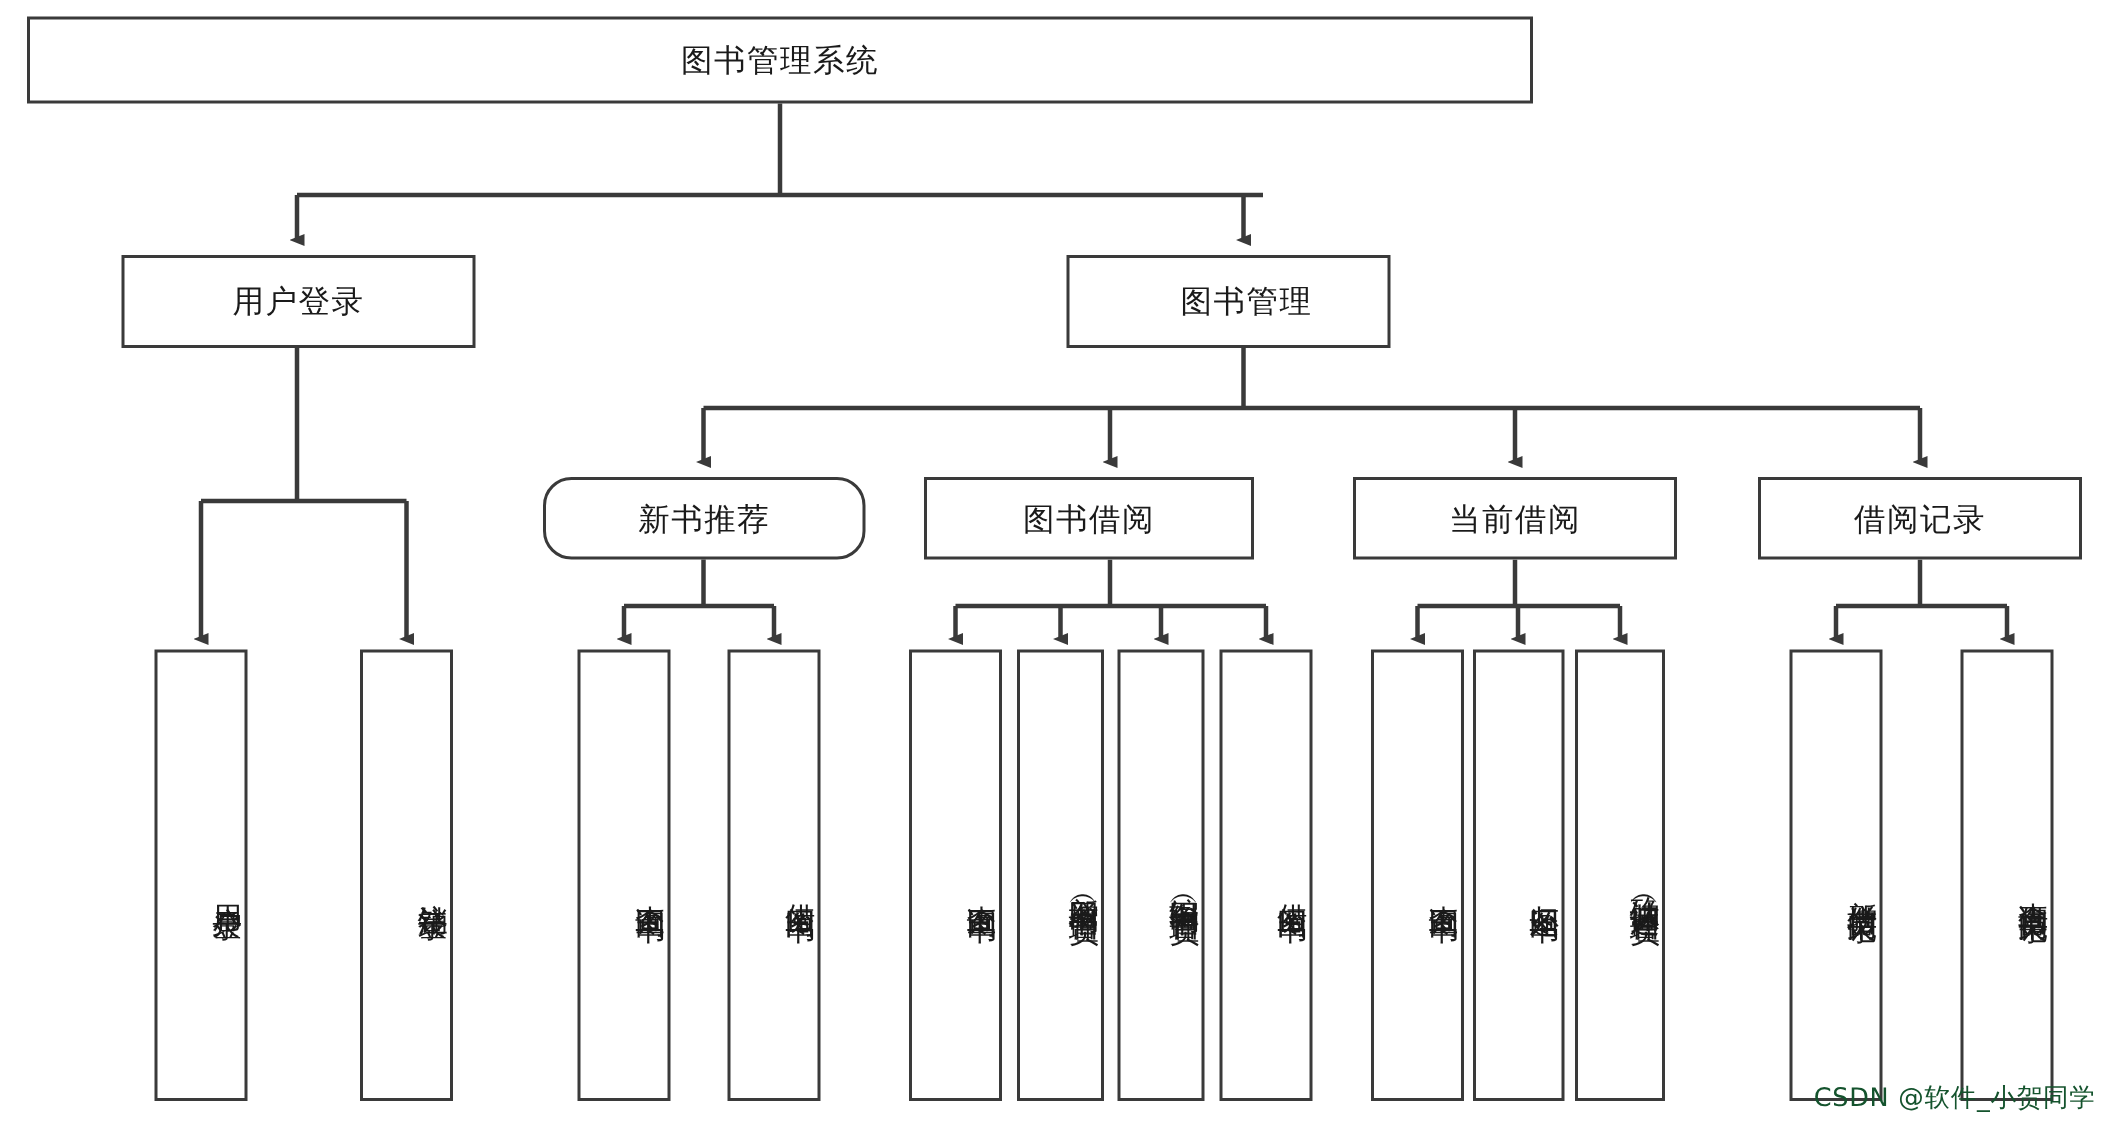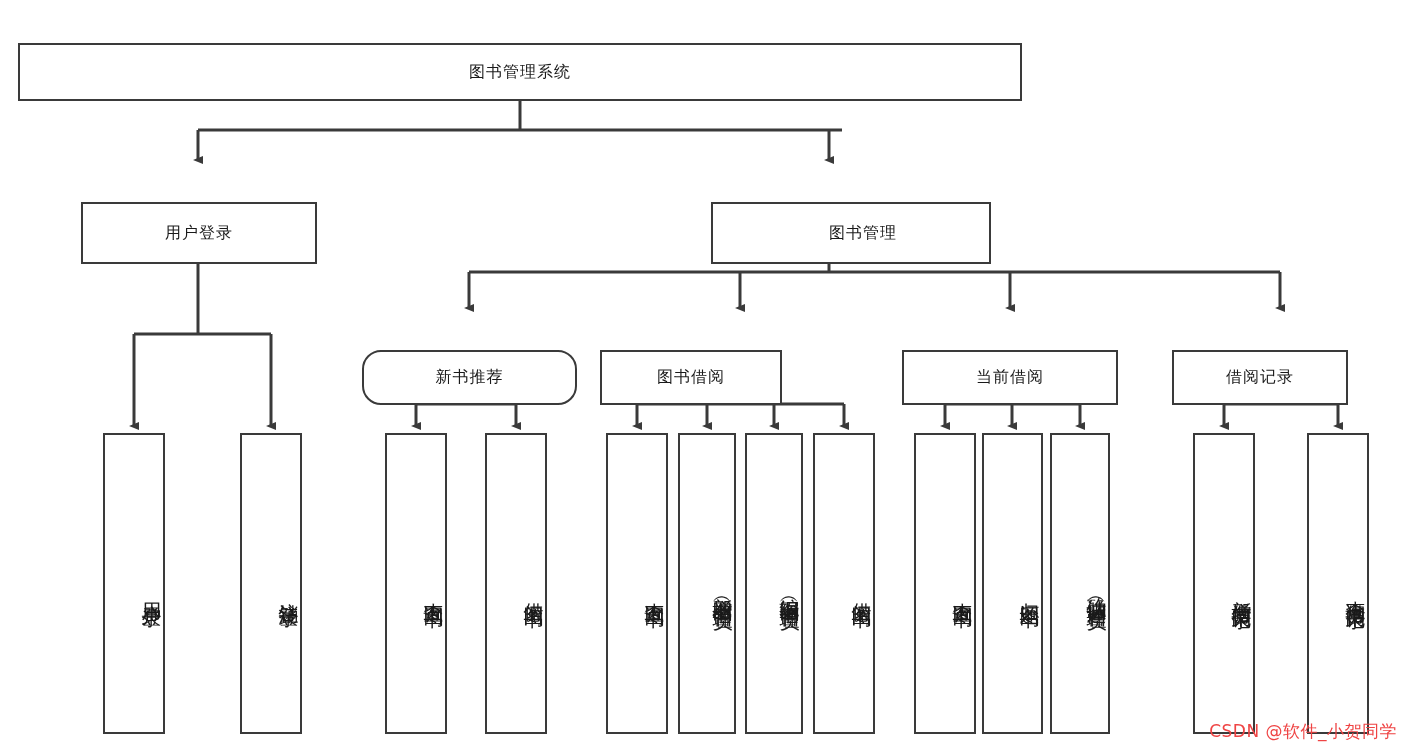--- a/index.html
+++ b/index.html
@@ -29,23 +29,22 @@
     position: absolute;
     box-sizing: border-box;
     border: 2px solid #3a3a3a;
     background: #ffffff;
     display: flex;
     align-items: center;
     justify-content: center;
     color: #1a1a1a;
   }
   .node.horiz {
-    font-size: 16px;
+    font-size: 21px;
     letter-spacing: 1px;
-    margin-top: 32px;
   }
   .node.vert {
     writing-mode: vertical-rl;
     text-orientation: upright;
     align-items: flex-start;
     justify-content: center;
     padding-top: 14px;
     font-size: 20px;
     line-height: 1.16;
     letter-spacing: 2px;
@@ -56,21 +55,21 @@
     white-space: normal;
   }
   .node .label {
     display: block;
   }
   #watermark {
     position: absolute;
     right: 8px;
     bottom: 4px;
     font-size: 17px;
-    color: #ef4444;
+    color: #14532d;
     letter-spacing: 0.5px;
     white-space: nowrap;
     pointer-events: none;
   }
 </style>
 </head>
 <body>
 
 <div id="diagram-root">
 
@@ -125,37 +124,37 @@
   </svg>
 
   <div class="node horiz" style="left:18px; top:11px; width:1004px; height:58px;">
     <span class="label">图书管理系统</span>
   </div>
 
   <div class="node horiz" style="left:81px; top:170px; width:236px; height:62px;">
     <span class="label">用户登录</span>
   </div>
 
-  <div class="node horiz" style="left:711px; top:170px; width:280px; height:62px;padding-left:24px;">
+  <div class="node horiz" style="left:711px; top:170px; width:216px; height:62px;padding-left:24px;">
     <span class="label">图书管理</span>
   </div>
 
   <div class="node horiz" style="left:362px; top:318px; width:215px; height:55px;border-radius:19px;">
     <span class="label">新书推荐</span>
   </div>
 
-  <div class="node horiz" style="left:600px; top:318px; width:182px; height:55px;">
+  <div class="node horiz" style="left:616px; top:318px; width:220px; height:55px;">
     <span class="label">图书借阅</span>
   </div>
 
   <div class="node horiz" style="left:902px; top:318px; width:216px; height:55px;align-items:center;">
     <span class="label">当前借阅</span>
   </div>
 
-  <div class="node horiz" style="left:1172px; top:318px; width:176px; height:55px;">
+  <div class="node horiz" style="left:1172px; top:318px; width:216px; height:55px;">
     <span class="label">借阅记录</span>
   </div>
 
   <div class="node vert" style="left:103px; top:433px; width:62px; height:301px;">
     <span class="label">用户登录</span>
   </div>
 
   <div class="node vert" style="left:240px; top:433px; width:62px; height:301px;">
     <span class="label">注销登录</span>
   </div>

